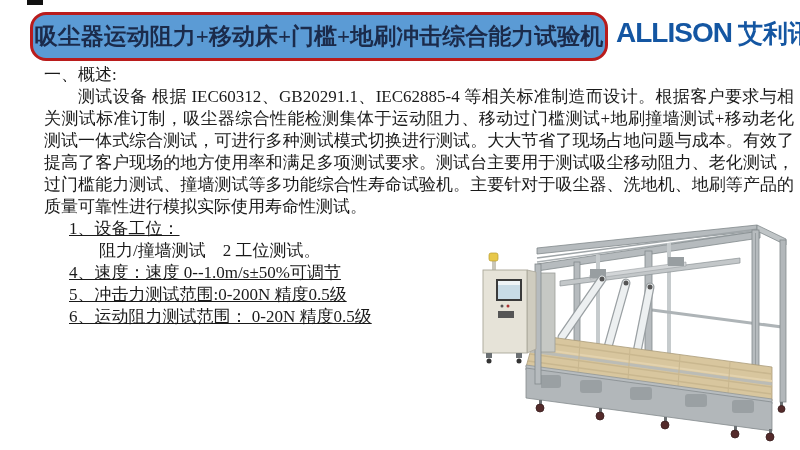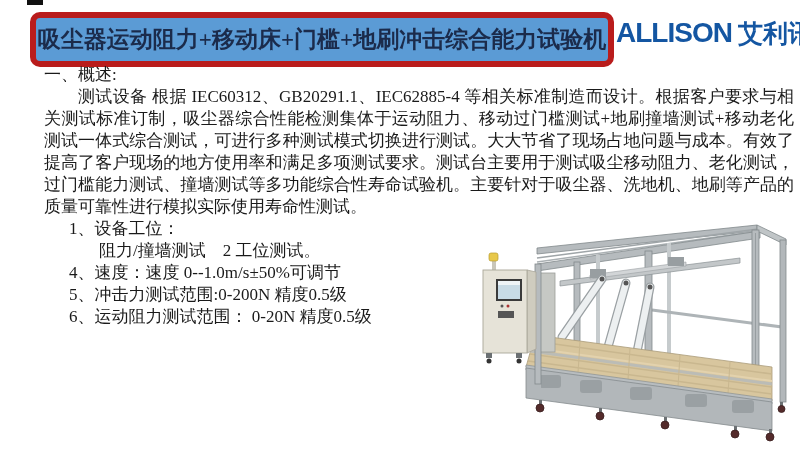--- a/index.html
+++ b/index.html
@@ -1,30 +1,30 @@
 <!DOCTYPE html>
 <html><head>
 <meta charset="utf-8">
 <style>
   html,body{margin:0;padding:0;background:#fff;}
   .page{position:relative;width:800px;height:450px;background:#ffffff;overflow:hidden;
         font-family:"Liberation Serif","DejaVu Serif",serif;color:#1a1a1a;}
   .edge-artifact{position:absolute;left:27px;top:0;width:16px;height:5px;background:#111;}
   .title-bar{position:absolute;left:30px;top:12px;width:572px;height:43px;
-        background:#5b9bd5;border:6px solid #b91c1c;border-radius:10px;
+        background:#5b9bd5;border:3px solid #b91c1c;border-radius:16px;
         display:flex;align-items:center;justify-content:center;}
   .title-bar .t{font-size:23px;font-weight:600;color:#1b2b4b;letter-spacing:0px;white-space:nowrap;}
   .logo{position:absolute;left:616px;top:17px;color:#1456a2;
         font-family:"Liberation Sans","DejaVu Sans",sans-serif;font-weight:bold;white-space:nowrap;}
   .logo .latin{font-size:28px;letter-spacing:-1px;}
   .logo .cjk{font-size:25px;margin-left:6px;}
   .content{position:absolute;left:44px;top:64px;width:750px;font-size:17px;line-height:22px;}
   .sec-heading{height:22px;}
   .para{text-align:justify;text-indent:2em;}
-  .ind1{padding-left:25px;height:22px;white-space:pre;}
+  .ind1{padding-left:25px;height:22px;white-space:pre;text-decoration:underline;}
   .ind2{padding-left:55px;height:22px;white-space:pre;}
   .machine{position:absolute;left:440px;top:215px;width:360px;height:235px;}
 </style>
 </head>
 <body>
 
 <div class="page">
 
   <div class="edge-artifact"></div>
 

